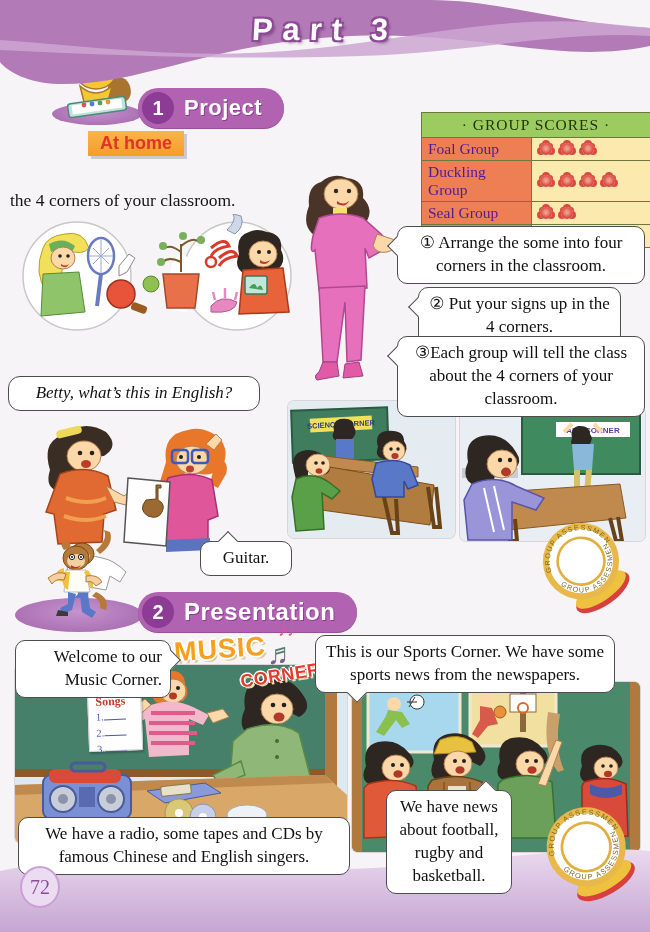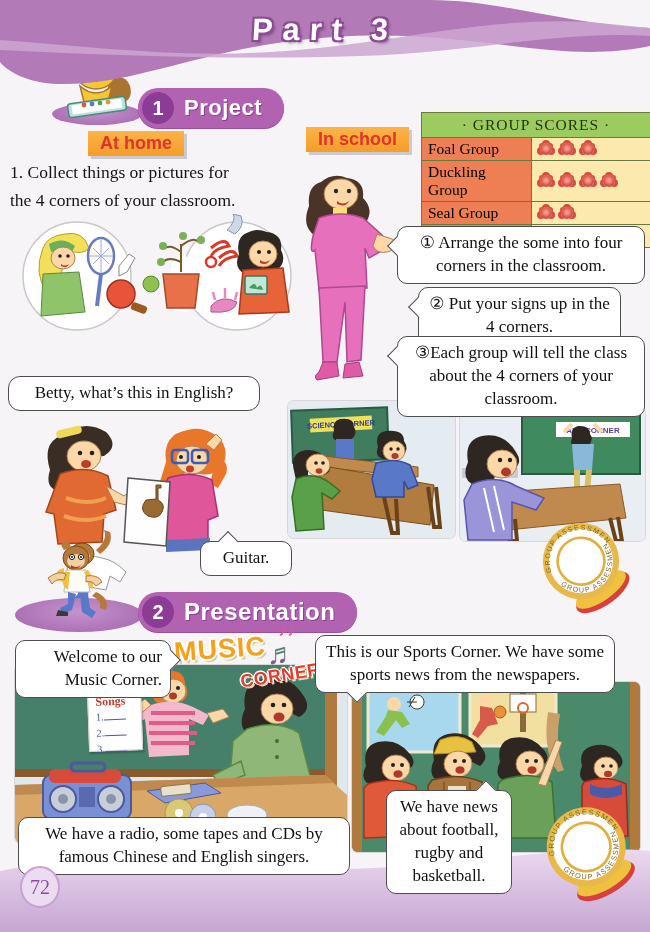--- a/index.html
+++ b/index.html
@@ -28,21 +28,21 @@
   .tail.t-right{right:-8px;top:12px;border-right:1.6px solid #4d4d4d;border-top:1.6px solid #4d4d4d;transform:rotate(45deg);}
   .tail.t-up{top:-8px;left:20px;border-left:1.6px solid #4d4d4d;border-top:1.6px solid #4d4d4d;transform:rotate(45deg);}
   .tail.t-up-r{top:-8px;right:18px;border-right:1.6px solid #4d4d4d;border-top:1.6px solid #4d4d4d;transform:rotate(-45deg);}
   .tail.t-down{bottom:-8px;left:34px;border-right:1.6px solid #4d4d4d;border-bottom:1.6px solid #4d4d4d;transform:rotate(45deg);}
   
   .scores{position:absolute;border:1.5px solid #6b7a3c;background:#fff;font-size:15.5px;}
   .scores .hdr{background:#9ccc5f;color:#21330a;text-align:center;padding:3px 6px;
         border-bottom:1px solid #6b7a3c;letter-spacing:1px;}
   .scores .row{display:flex;border-bottom:1px solid #6b7a3c;}
   .scores .row:last-child{border-bottom:none;}
-  .scores .gname{width:110px;background:#ee7e53;color:#000000;padding:2px 6px;box-sizing:border-box;
+  .scores .gname{width:110px;background:#ee7e53;color:#4c1d95;padding:2px 6px;box-sizing:border-box;
         border-right:1px solid #6b7a3c;}
   .scores .gflowers{flex:1;background:#fce9ad;display:flex;align-items:center;gap:9px;padding:2px 8px;}
   .flower{width:12px;height:12px;border-radius:50%;display:inline-block;flex:0 0 auto;
         background:radial-gradient(circle at 50% 45%, #f29a8a 15%, #d84b42 60%);
         box-shadow:-5px 2px 0 -2px #d84b42, 5px 2px 0 -2px #d84b42, 0 -5px 0 -2px #d84b42,
                    -4px -3px 0 -3px #d84b42, 4px -3px 0 -3px #d84b42;}
   
   .photo{position:absolute;border-radius:6px;overflow:hidden;box-shadow:0 0 0 1px rgba(0,0,0,.12);}
   
   .mlogo{position:absolute;font-family:"Liberation Sans",sans-serif;font-weight:bold;z-index:5;}
@@ -101,25 +101,24 @@
       <circle cx="58" cy="54" r="2.4" fill="#e09a2a"></circle>
   </svg>
 
   <div class="pill" style="left:138px;top:88px;">
     <span class="num">1</span>
     <span class="ttl">Project</span>
   </div>
 
   <div class="olabel" style="left:88px;top:131px;">At home</div>
   <div class="body-text" style="left:10px;top:158px;width:290px;">
-    <span>1. Collect things or pictures for</span><br>
+    <br>
     <span>the 4 corners of your classroom.</span>
   </div>
 
-  <div class="olabel" style="left:306px;top:127px;">In school</div>
 
   <div class="scores" style="left:415px;top:112px;width:228px;margin-left:6px;">
     <div class="hdr">· GROUP SCORES ·</div>
     <div class="row">
       <div class="gname">Foal Group</div>
       <div class="gflowers">
           <span class="flower"></span>
           <span class="flower"></span>
           <span class="flower"></span>
         </div>
@@ -210,21 +209,21 @@
     <ellipse cx="258" cy="40" rx="14" ry="13" fill="#fcd7a8" stroke="#b08050"></ellipse>
     <circle cx="254" cy="38" r="2" fill="#222"></circle>
       <circle cx="264" cy="38" r="2" fill="#222"></circle>
     <path d="M255,46 q5,4 10,0 q-3,6 -10,3Z" fill="#c03a2a"></path>
     <path d="M238,56 l40,-2 6,44 -50,2 Z" fill="#e8623a" stroke="#a83a1a" stroke-width="1.5"></path>
     <rect x="240" y="62" width="22" height="18" rx="2" fill="#bfe8d8" stroke="#3a7a5a" stroke-width="1.5"></rect>
     <path d="M244,74 q6,-8 8,0 q4,-6 6,2Z" fill="#4a9a5a"></path>
   </svg>
 
 
-  <div class="bubble" style="left:8px;top:376px;width:252px;border-radius:12px;">Betty, what’s this in English?</div>
+  <div class="bubble" style="left:8px;top:376px;width:252px;border-radius:12px;font-style:italic;">Betty, what’s this in English?</div>
 
   <svg class="abs" style="left:20px;top:408px;" width="265" height="200" viewBox="0 0 265 200">
     <path d="M40,28 q-18,8 -10,34 q-6,18 10,22 l20,-4 -2,-30 26,-2 q16,-10 2,-24 q-22,-14 -46,4Z" fill="#3a2e24"></path>
     <rect x="36" y="20" width="26" height="8" rx="4" transform="rotate(-14 49 24)" fill="#f0d858"></rect>
     <ellipse cx="64" cy="48" rx="17" ry="15" fill="#fcd7a8" stroke="#b08050"></ellipse>
     <circle cx="60" cy="45" r="2.3" fill="#222"></circle>
       <circle cx="72" cy="45" r="2.3" fill="#222"></circle>
     <ellipse cx="66" cy="56" rx="5" ry="4" fill="#c03a2a"></ellipse>
     <path d="M40,66 q26,-10 48,2 l8,34 -12,4 -2,28 -44,2 -4,-30 -8,-2Z" fill="#e06a32" stroke="#a84518" stroke-width="1.5"></path>
     <path d="M46,90 q22,8 40,0 M44,108 q22,8 42,0" stroke="#f0a050" stroke-width="4" fill="none"></path>

